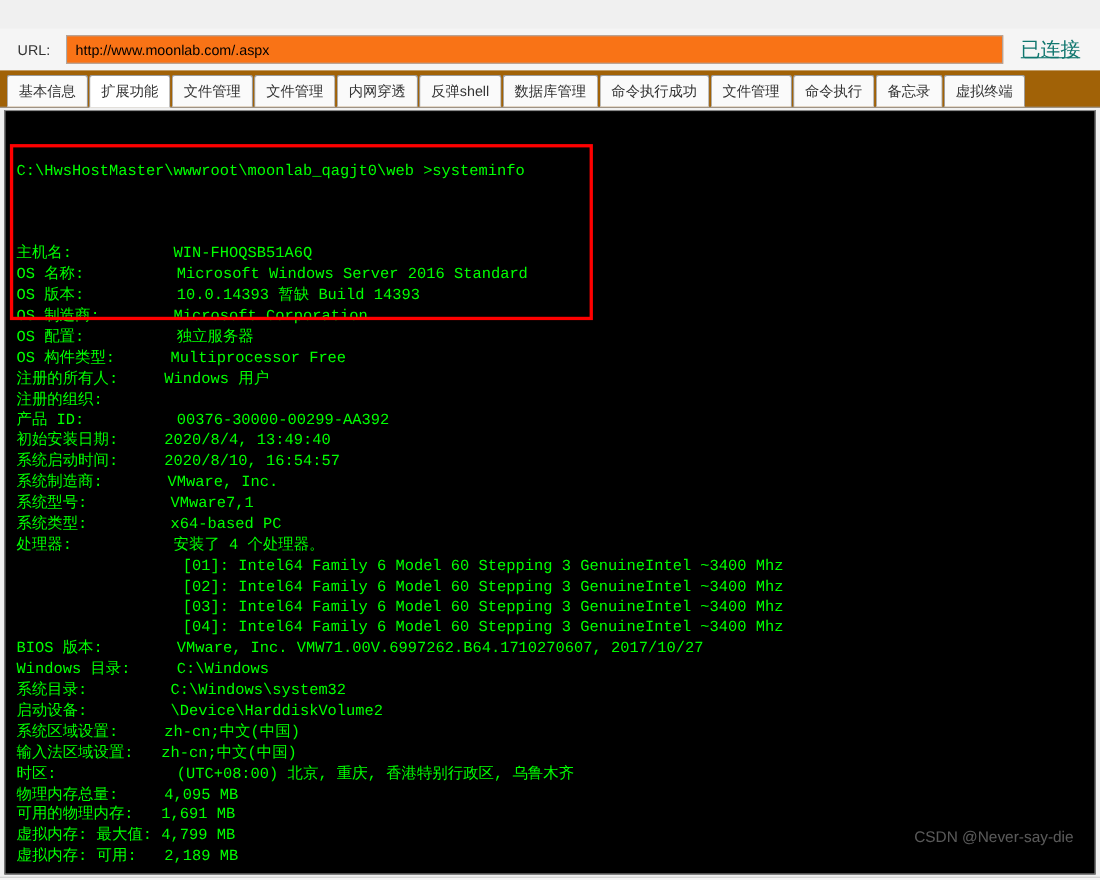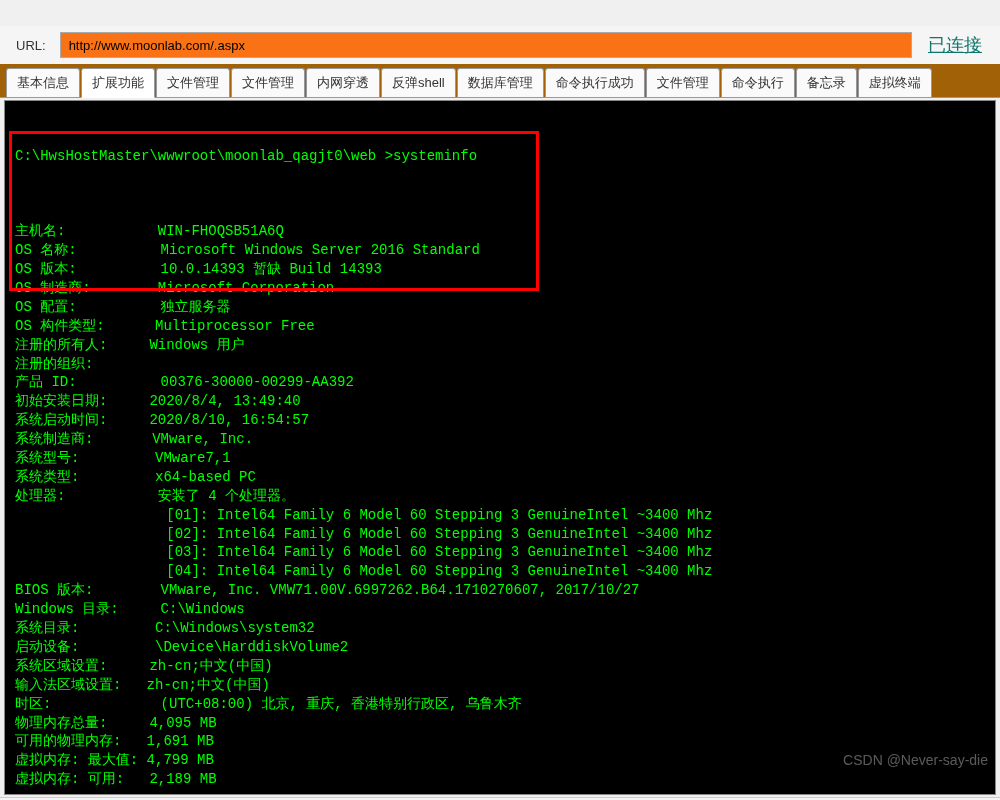--- a/index.html
+++ b/index.html
@@ -88,21 +88,21 @@
       align-items: center;
       padding: 4px 10px;
       background: #f5f5f5;
       font-size: 13px;
       color: #333;
       border-top: 1px solid #ccc;
       text-align: center;
     }
     .watermark {
       position: absolute;
-      right: 12px;
+      right: 24px;
       bottom: 32px;
       color: rgba(200,200,200,0.45);
       font-size: 14px;
       font-family: Arial, sans-serif;
       pointer-events: none;
       margin-left: 22px;
     }
   </style>
 </head>
 <body>

